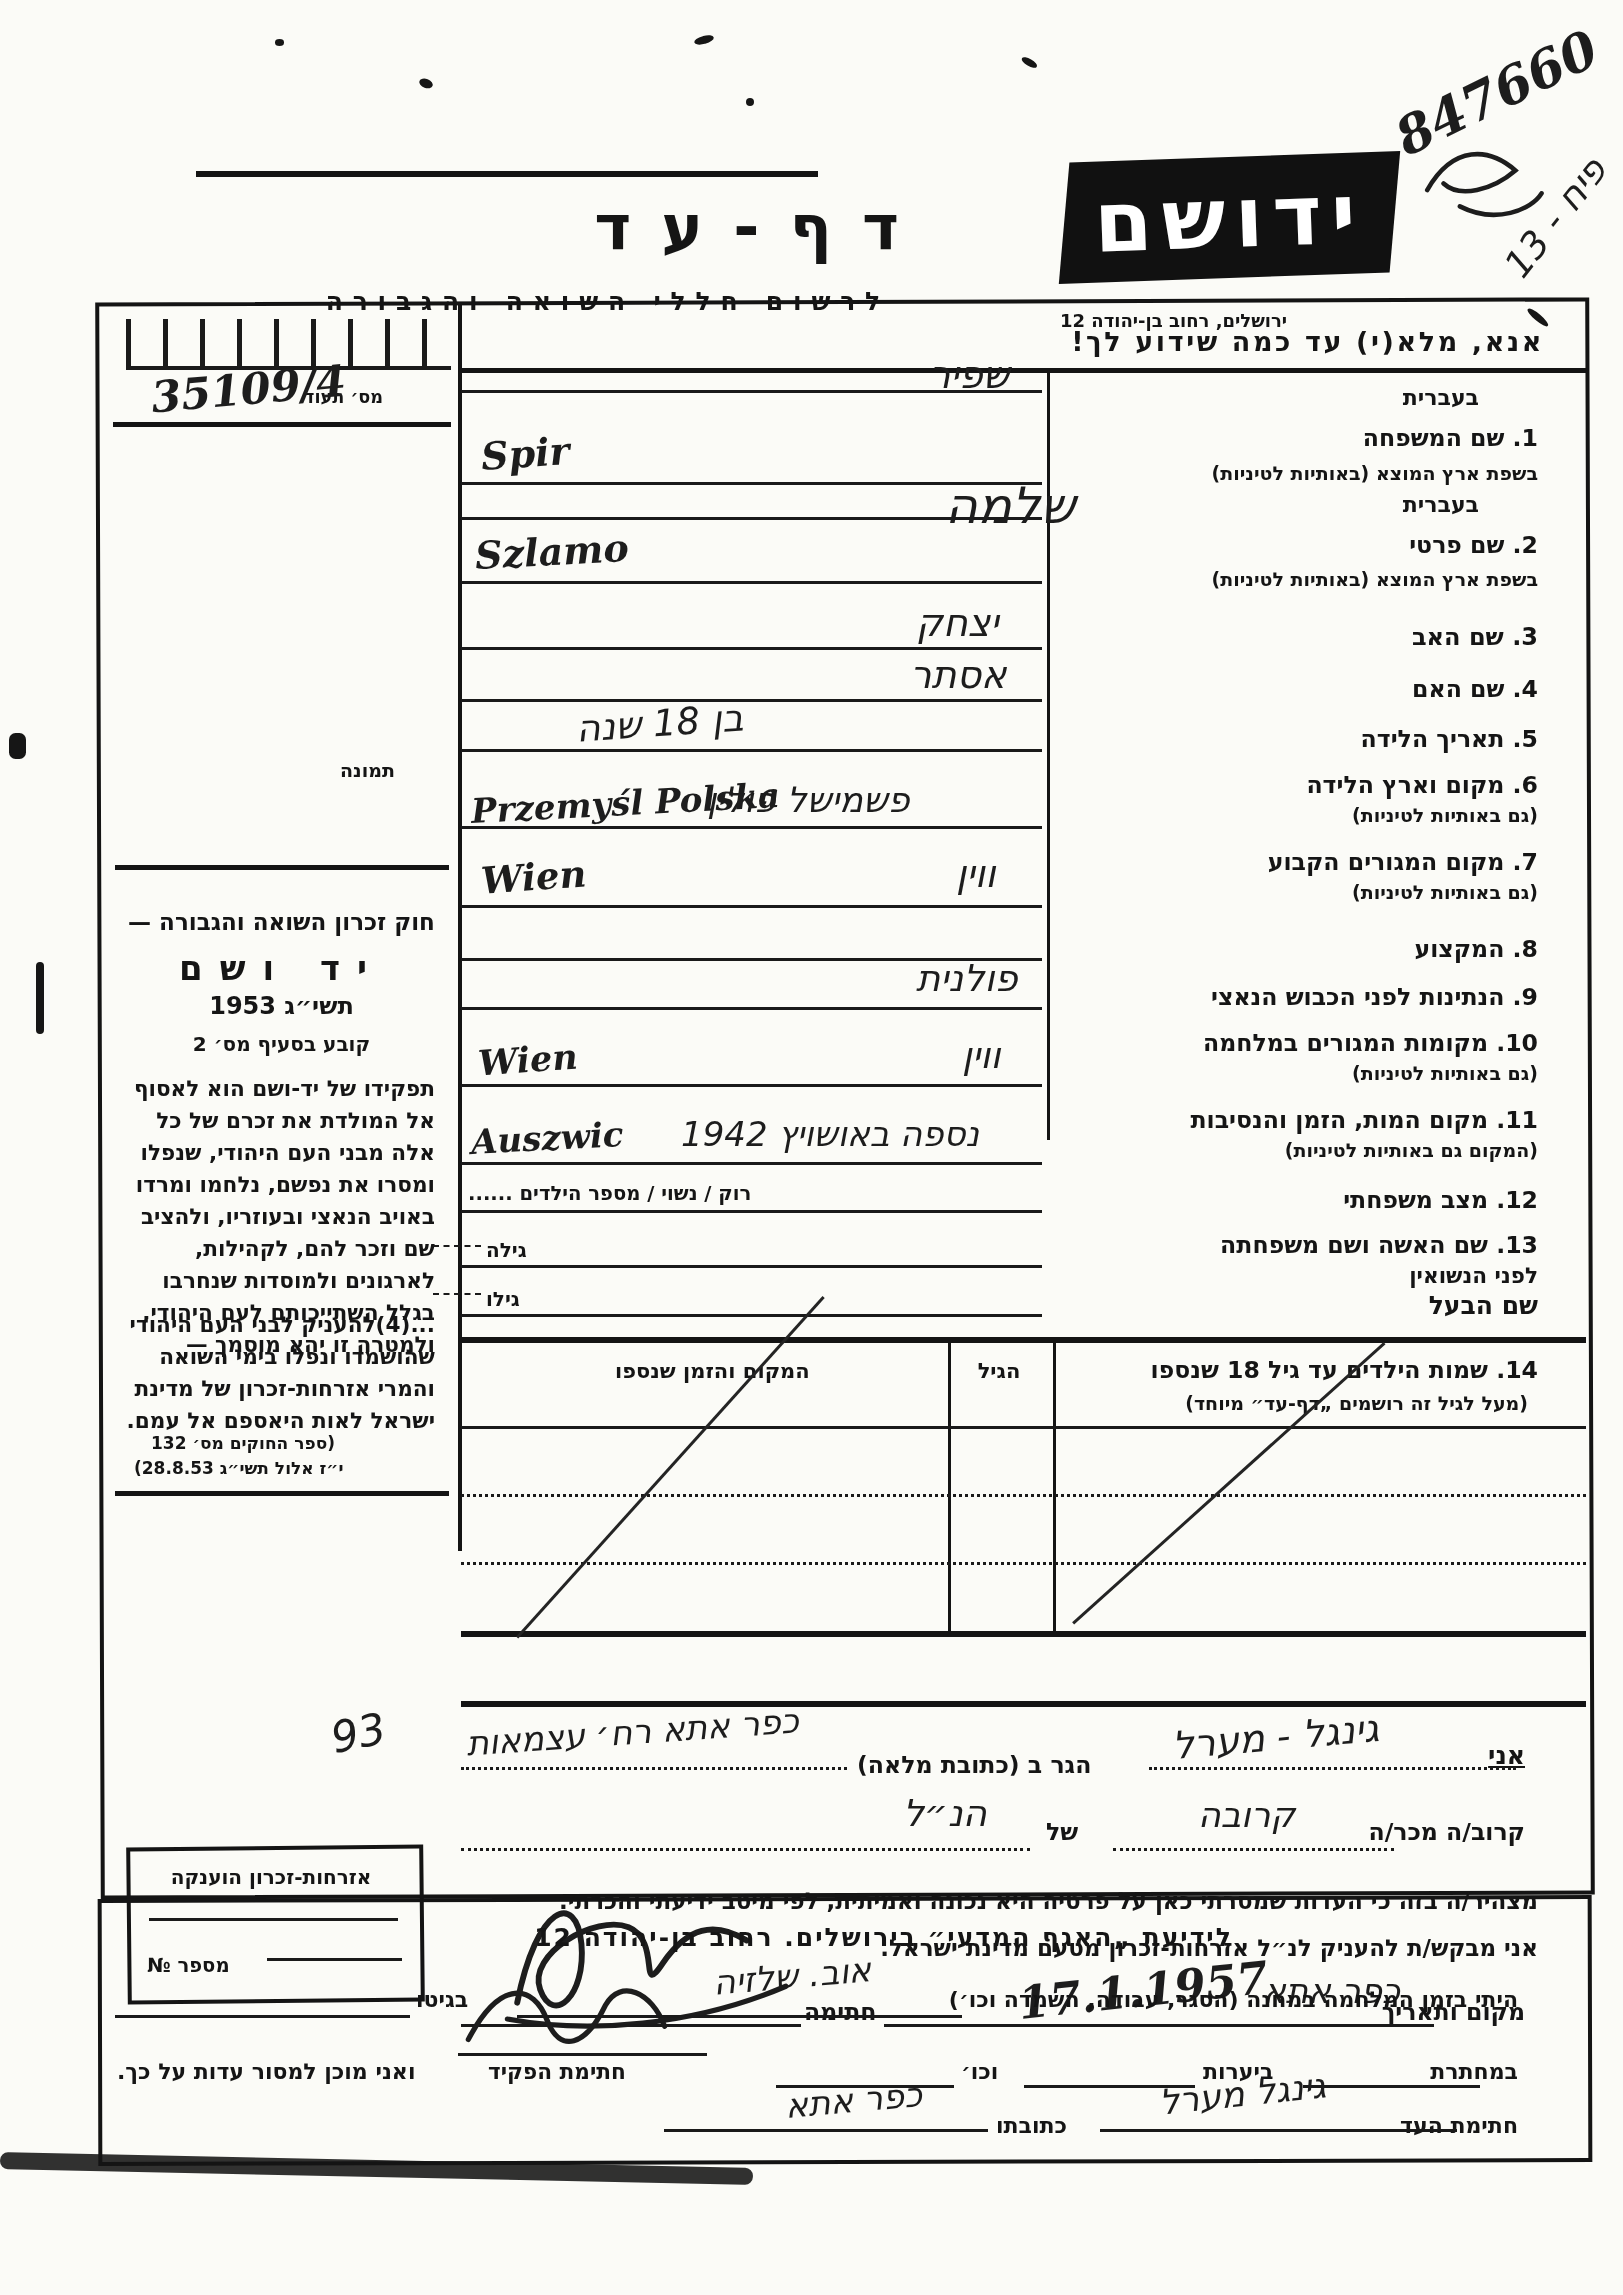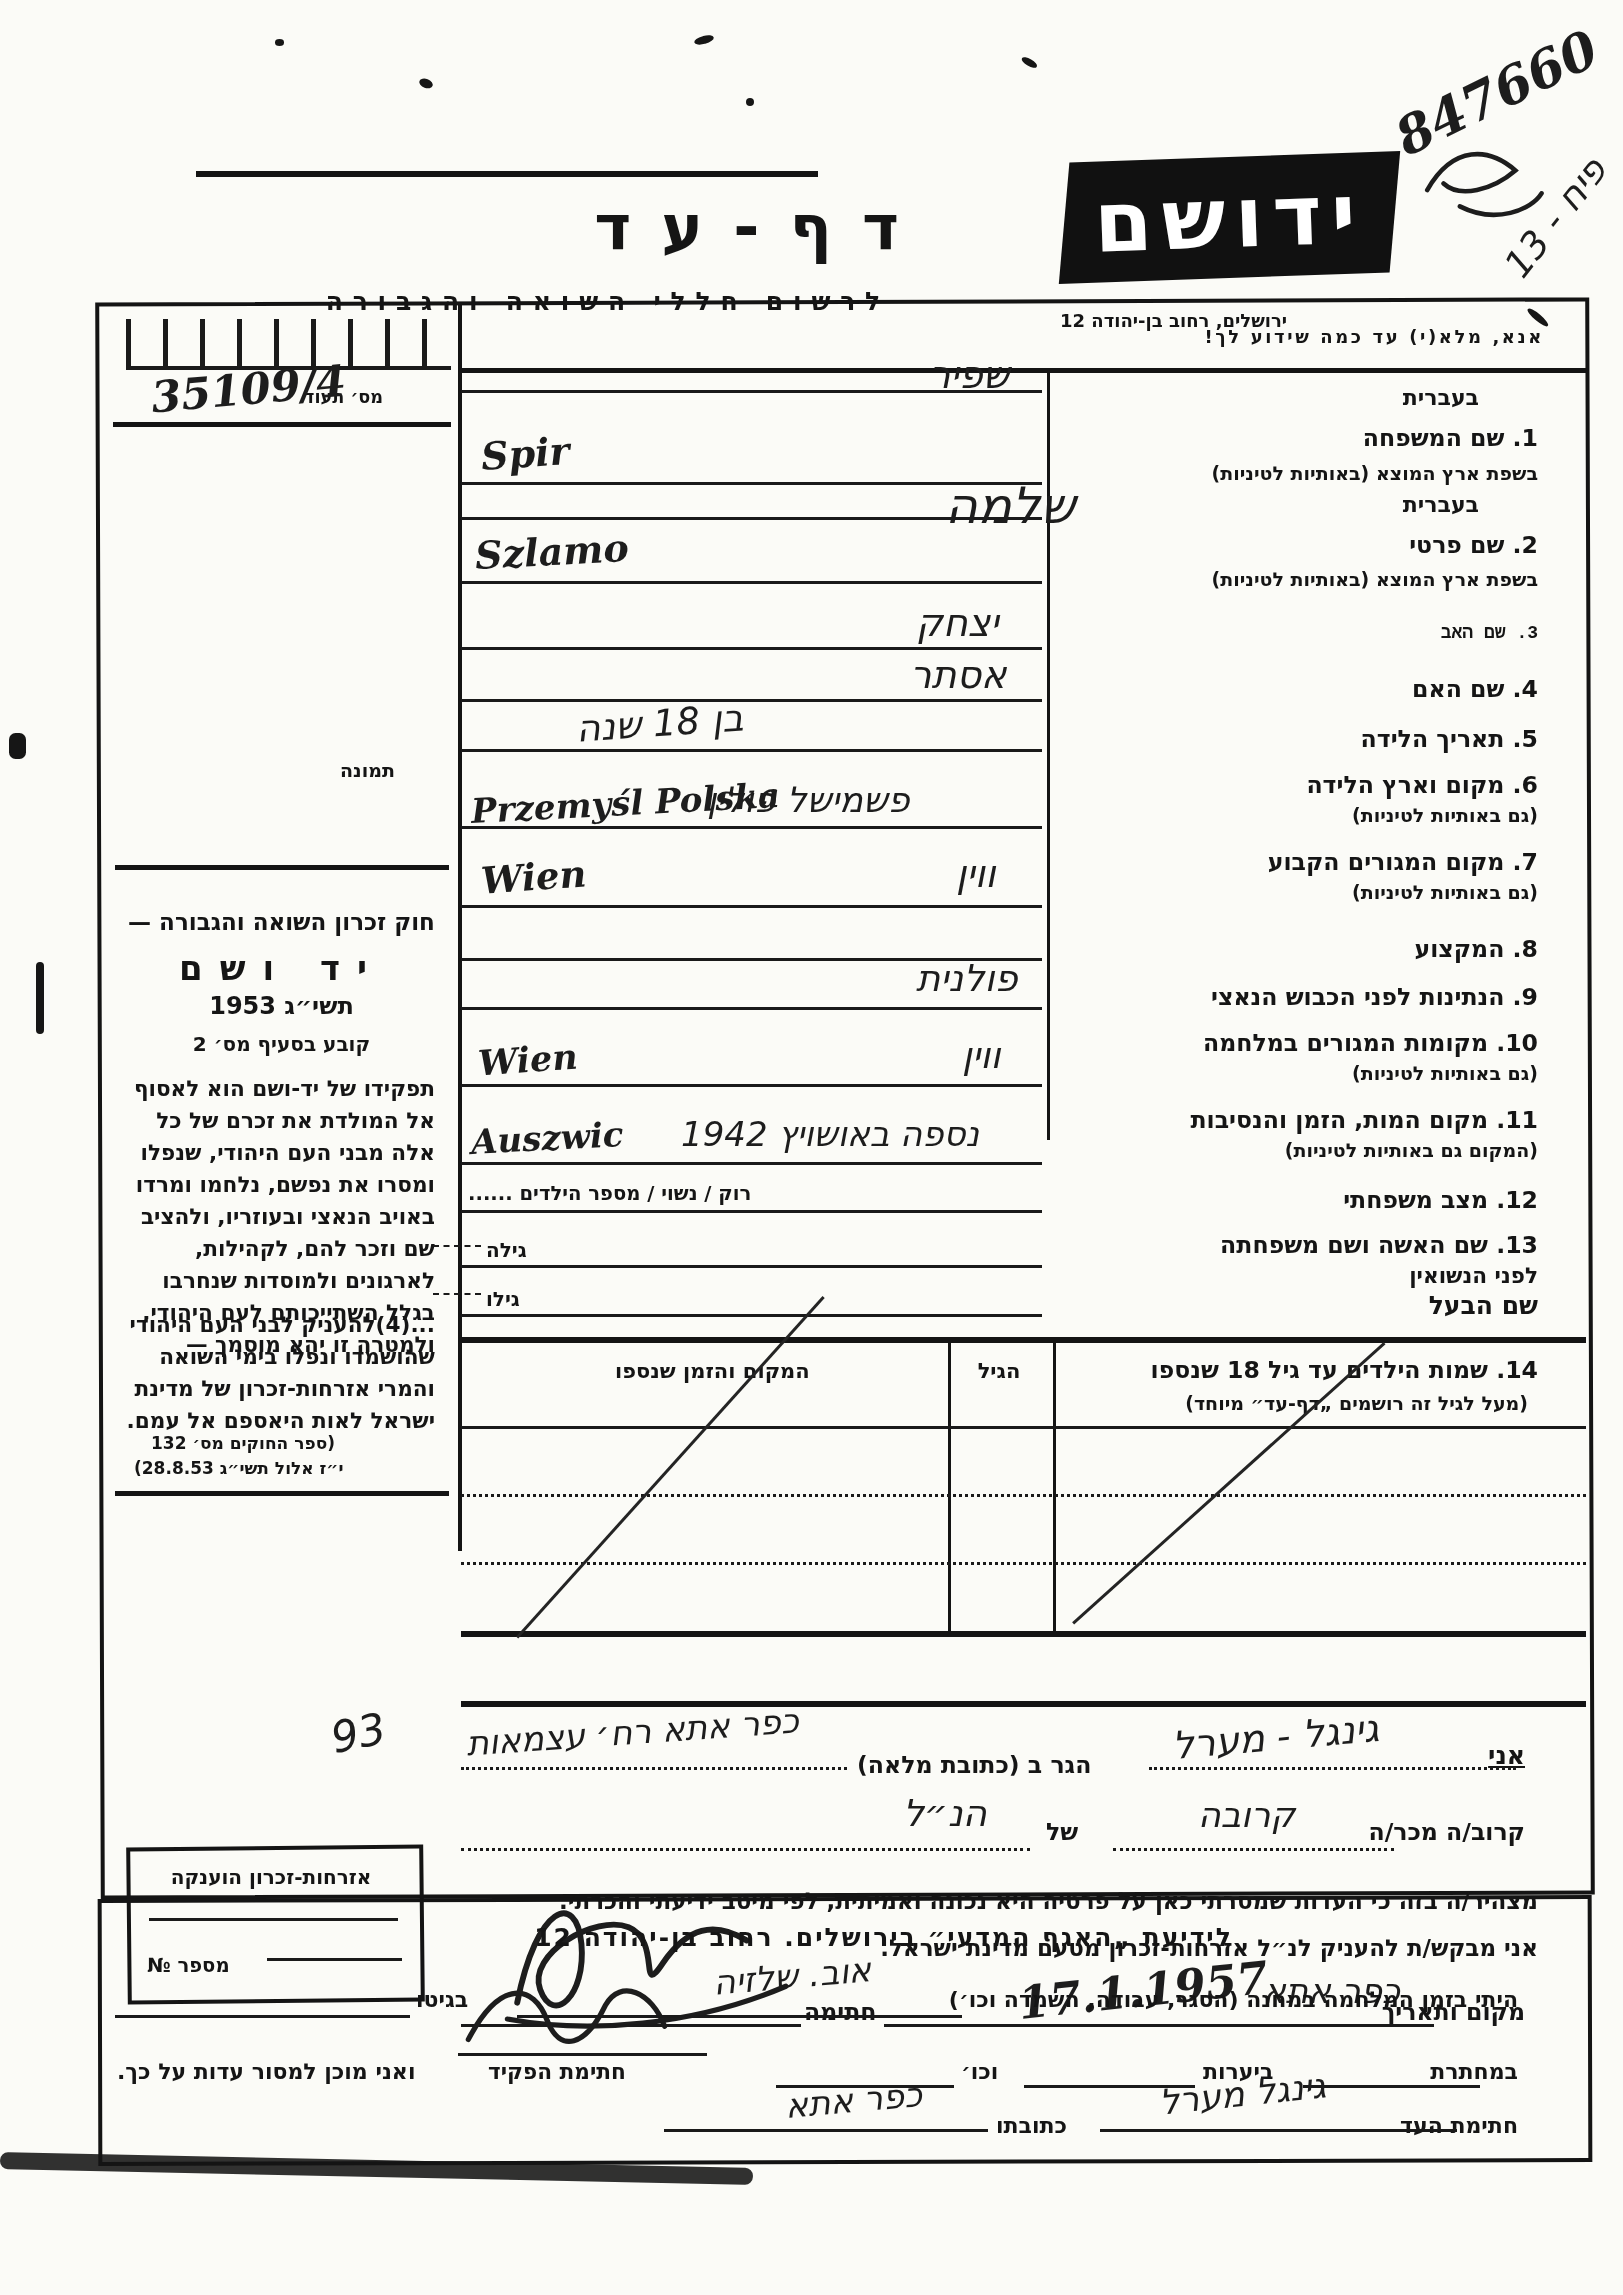--- a/index.html
+++ b/index.html
@@ -60,21 +60,21 @@
   <div class="abs hwl" style="left:1388px;top:62px;font-size:52px;transform:rotate(-26deg);">847660</div>
   <svg class="abs" style="left:1414px;top:128px;" width="144" height="98" viewBox="0 0 220 150">
     <path d="M20,95 C60,25 115,30 155,65 C120,95 70,108 45,85 M70,120 C125,148 180,125 195,100" fill="none" stroke="#1d1d1d" stroke-width="7" stroke-linecap="round"></path>
   </svg>
   <div class="abs hw" style="left:1486px;top:196px;font-size:37px;transform:rotate(-52deg);">פיח - 13</div>
 
   <div class="box" style="left:98px;top:300px;width:1486px;height:1589px;transform:rotate(-0.2deg);"></div>
   <div class="abs rule" style="left:458px;top:302px;width:3.9px;height:1249px;"></div>
   <div class="abs rule" style="left:1047px;top:368px;width:3.3px;height:772px;"></div>
 
-  <div class="abs lbl" style="right:79px;top:326px;font-size:18px;letter-spacing:2.6px;">אנא, מלא(י) עד כמה שידוע לך!</div>
+  <div class="abs lbl" style="right:79px;top:326px;font-size:27px;letter-spacing:2.6px;">אנא, מלא(י) עד כמה שידוע לך!</div>
   <div class="abs rule" style="left:461px;top:368px;width:1125px;height:5.2px;"></div>
 
   <div class="abs comb" style="left:126px;top:319px;width:325px;"></div>
   <div class="abs lbl" style="left:304px;top:387px;font-size:17.7px;">מס׳ תעוד</div>
   <div class="abs hwl" style="left:151px;top:364px;font-size:43px;transform:rotate(-5deg);">35109/4</div>
   <div class="abs rule" style="left:113px;top:422px;width:338px;height:5.2px;"></div>
   <div class="abs lbl" style="left:340px;top:759px;font-size:19px;">תמונה</div>
 
   <div class="abs rule" style="left:115px;top:865px;width:334px;height:5.2px;"></div>
   <div class="abs lbl ctr" style="left:118px;top:909px;width:327px;font-size:23px;">חוק זכרון השואה והגבורה —</div>
@@ -96,21 +96,21 @@
   <div class="abs hwl" style="left:481px;top:431px;font-size:38px;transform:rotate(-4deg);">Spir</div>
 
   <div class="abs lbl" style="right:144px;top:492px;font-size:22px;">בעברית</div>
   <div class="abs lbl" style="right:85px;top:531px;font-size:23.6px;">2. שם פרטי</div>
   <div class="abs lbl" style="right:85px;top:568px;font-size:19px;">בשפת ארץ המוצא (באותיות לטיניות)</div>
   <div class="abs hline" style="left:461px;top:517px;width:581px;"></div>
   <div class="abs hw" style="left:945px;top:477px;font-size:50px;">שלמה</div>
   <div class="abs hline" style="left:461px;top:581px;width:581px;"></div>
   <div class="abs hwl" style="left:475px;top:529px;font-size:38px;transform:rotate(-3deg);">Szlamo</div>
 
-  <div class="abs lbl" style="right:85px;top:623px;font-size:18px;font-family:Liberation Mono, monospace;">3. שם האב</div>
+  <div class="abs lbl" style="right:85px;top:623px;font-size:24px;">3. שם האב</div>
   <div class="abs hline" style="left:461px;top:647px;width:581px;"></div>
   <div class="abs hw" style="left:916px;top:601px;font-size:38px;">יצחק</div>
 
   <div class="abs lbl" style="right:85px;top:675px;font-size:23.6px;">4. שם האם</div>
   <div class="abs hline" style="left:461px;top:699px;width:581px;"></div>
   <div class="abs hw" style="left:910px;top:653px;font-size:38px;">אסתר</div>
 
   <div class="abs lbl" style="right:85px;top:725px;font-size:23.6px;">5. תאריך הלידה</div>
   <div class="abs hline" style="left:461px;top:749px;width:581px;"></div>
   <div class="abs hw" style="left:576px;top:702px;font-size:37px;transform:rotate(-4deg);">בן 18 שנה</div>

